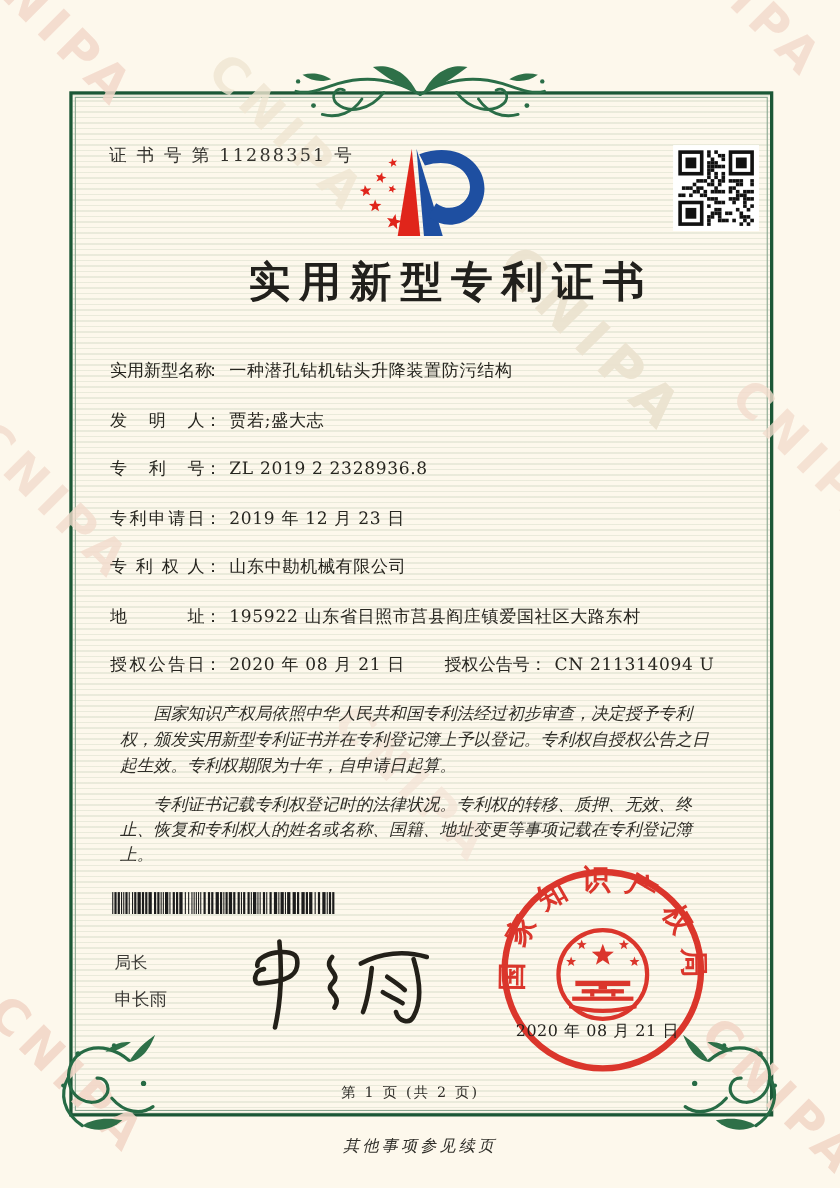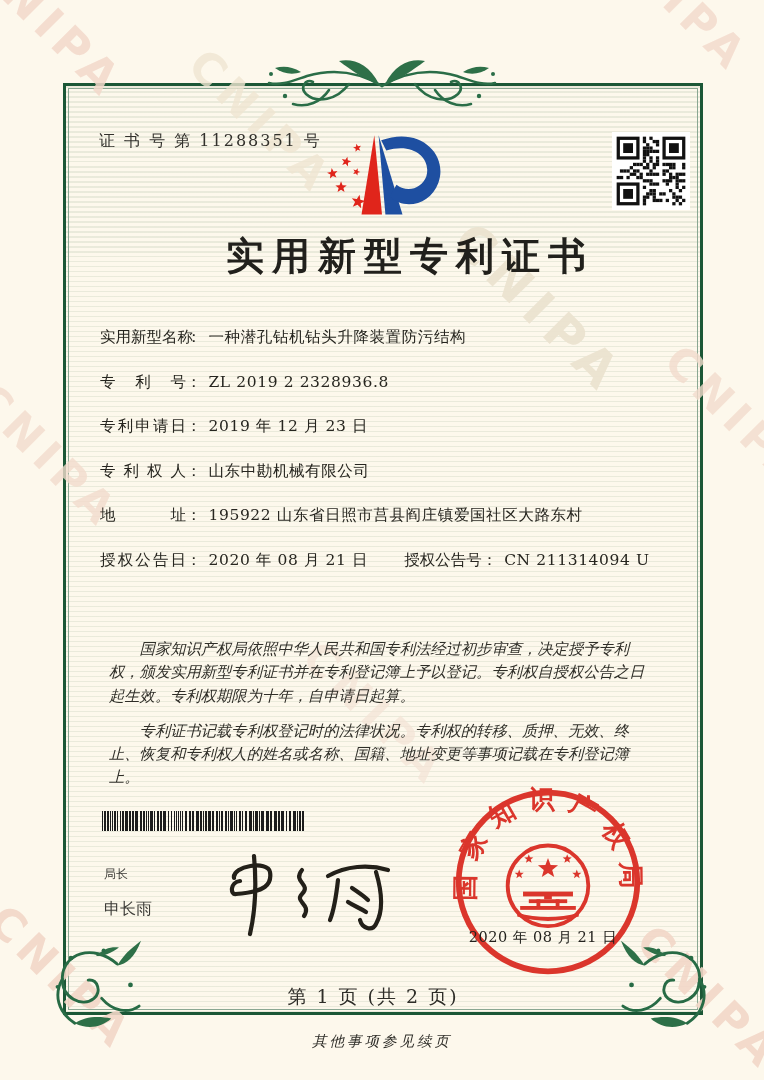--- a/index.html
+++ b/index.html
@@ -23,28 +23,28 @@
   .frow{margin-bottom:23.5px;white-space:nowrap;}
   .flabel{display:inline-block;width:86px;text-align:justify;text-align-last:justify;vertical-align:top;}
   .colon{display:inline-block;margin-right:7px;}
   .fvalue{letter-spacing:.6px;}
   .grant-pair{margin-left:36px;}
   .paras{position:absolute;left:97px;top:626px;width:574px;font-size:15.3px;line-height:23.3px;
          font-style:italic;color:#2f2e28;}
   .paras p{margin:12px;text-indent:2em;}
   .barcode{position:absolute;left:100px;top:811px;width:210px;height:20px;}
   .sig-title{position:absolute;left:104px;top:866px;font-family:"DejaVu Sans",sans-serif;
-             font-size:12px;color:#3c3b37;}
+             font-size:15px;color:#3c3b37;}
   .sig-name{position:absolute;left:104px;top:899px;font-family:"DejaVu Sans",sans-serif;
             font-size:16px;color:#3c3b37;}
   .signature{position:absolute;left:216px;top:848px;}
   .seal{position:absolute;left:452px;top:786px;width:192px;height:192px;opacity:.93;}
   .seal-date{position:absolute;left:468px;top:928px;width:150px;text-align:center;font-size:14.5px;
              color:#23221e;letter-spacing:.5px;}
-  .page-info{position:absolute;left:0;top:984px;width:746px;text-align:center;font-size:19px;
+  .page-info{position:absolute;left:0;top:984px;width:746px;text-align:center;font-size:13px;
              letter-spacing:2px;color:#2e2d28;}
   .footer-note{position:absolute;left:0;top:1032px;width:764px;text-align:center;font-size:14.5px;
                font-style:italic;letter-spacing:3px;color:#2f2e29;}
   .ornament-top{position:absolute;left:267px;top:56px;}
   .flourish-bl{position:absolute;left:46px;top:938px;}
   .flourish-br{position:absolute;left:620px;top:938px;transform:scaleX(-1);}
 </style>
 </head>
 <body>
 
@@ -263,20 +263,23 @@
         </svg>
     </div>
 
     <h1 class="title">实用新型专利证书</h1>
 
     <div class="fields">
       <div class="frow">
         <span class="flabel">实用新型名称</span><span class="colon">：</span><span class="fvalue">一种潜孔钻机钻头升降装置防污结构</span>
       </div>
       <div class="frow">
+        <span class="flabel">发明人</span><span class="colon">：</span><span class="fvalue">贾若;盛大志</span>
+      </div>
+      <div class="frow">
         <span class="flabel">专利号</span><span class="colon">：</span><span class="fvalue">ZL 2019 2 2328936.8</span>
       </div>
       <div class="frow">
         <span class="flabel">专利申请日</span><span class="colon">：</span><span class="fvalue">2019 年 12 月 23 日</span>
       </div>
       <div class="frow">
         <span class="flabel">专利权人</span><span class="colon">：</span><span class="fvalue">山东中勘机械有限公司</span>
       </div>
       <div class="frow">
         <span class="flabel">地址</span><span class="colon">：</span><span class="fvalue">195922 山东省日照市莒县阎庄镇爱国社区大路东村</span>

